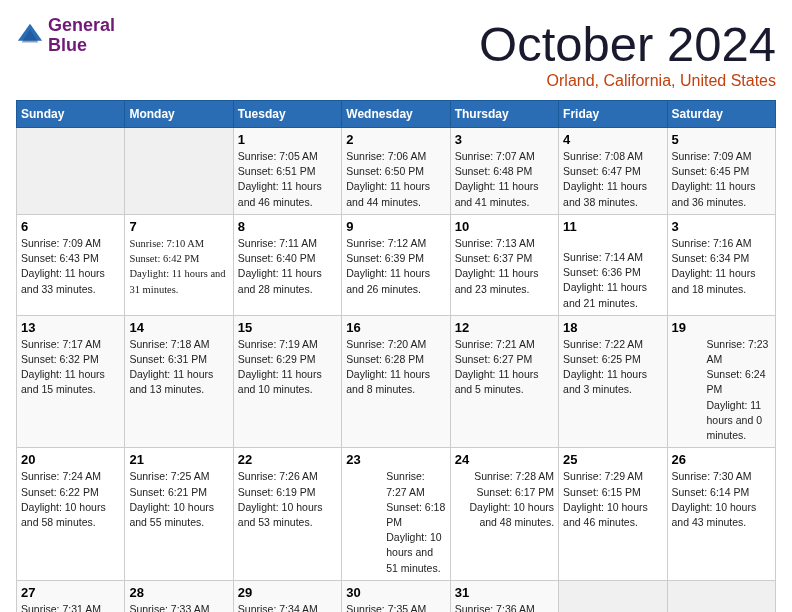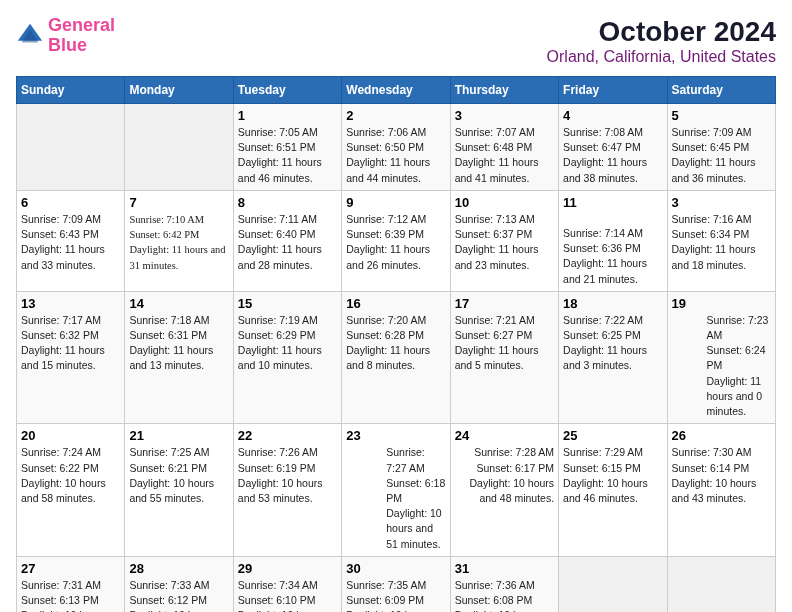--- a/index.html
+++ b/index.html
@@ -21,37 +21,37 @@
       align-items: center;
       gap: 4px;
     }
     .logo-text {
       font-size: 18px;
       font-weight: bold;
       color: #1a1a2e;
       line-height: 1.1;
     }
     .logo-text span {
-      color: #ec4899;
+      color: #701a75;
     }
     .logo-icon {
       width: 28px;
       height: 28px;
     }
     .title-area {
       text-align: right;
     }
     .month-title {
-      font-size: 28px;
-      font-weight: bold;
+      font-size: 49px;
+      font-weight: normal;
       color: #1a1a2e;
     }
     .location-title {
       font-size: 16px;
-      color: #701a75;
+      color: #c2410c;
     }
     .calendar {
       width: 100%;
       border-collapse: collapse;
       font-size: 11px;
     }
     .calendar thead th {
       background: #2a6db5;
       color: #fff;
       padding: 6px 4px;
@@ -219,21 +219,21 @@
 Sunset: 6:29 PM
 Daylight: 11 hours and 10 minutes.</div>
         </td>
         <td>
           <span class="day-num">16</span>
           <div class="day-info" style="white-space: pre-line;">Sunrise: 7:20 AM
 Sunset: 6:28 PM
 Daylight: 11 hours and 8 minutes.</div>
         </td>
         <td>
-          <span class="day-num">17</span>
+          <span class="day-num">12</span>
           <div class="day-info" style="white-space: pre-line;">Sunrise: 7:21 AM
 Sunset: 6:27 PM
 Daylight: 11 hours and 5 minutes.</div>
         </td>
         <td>
           <span class="day-num">18</span>
           <div class="day-info" style="white-space: pre-line;">Sunrise: 7:22 AM
 Sunset: 6:25 PM
 Daylight: 11 hours and 3 minutes.</div>
         </td>

